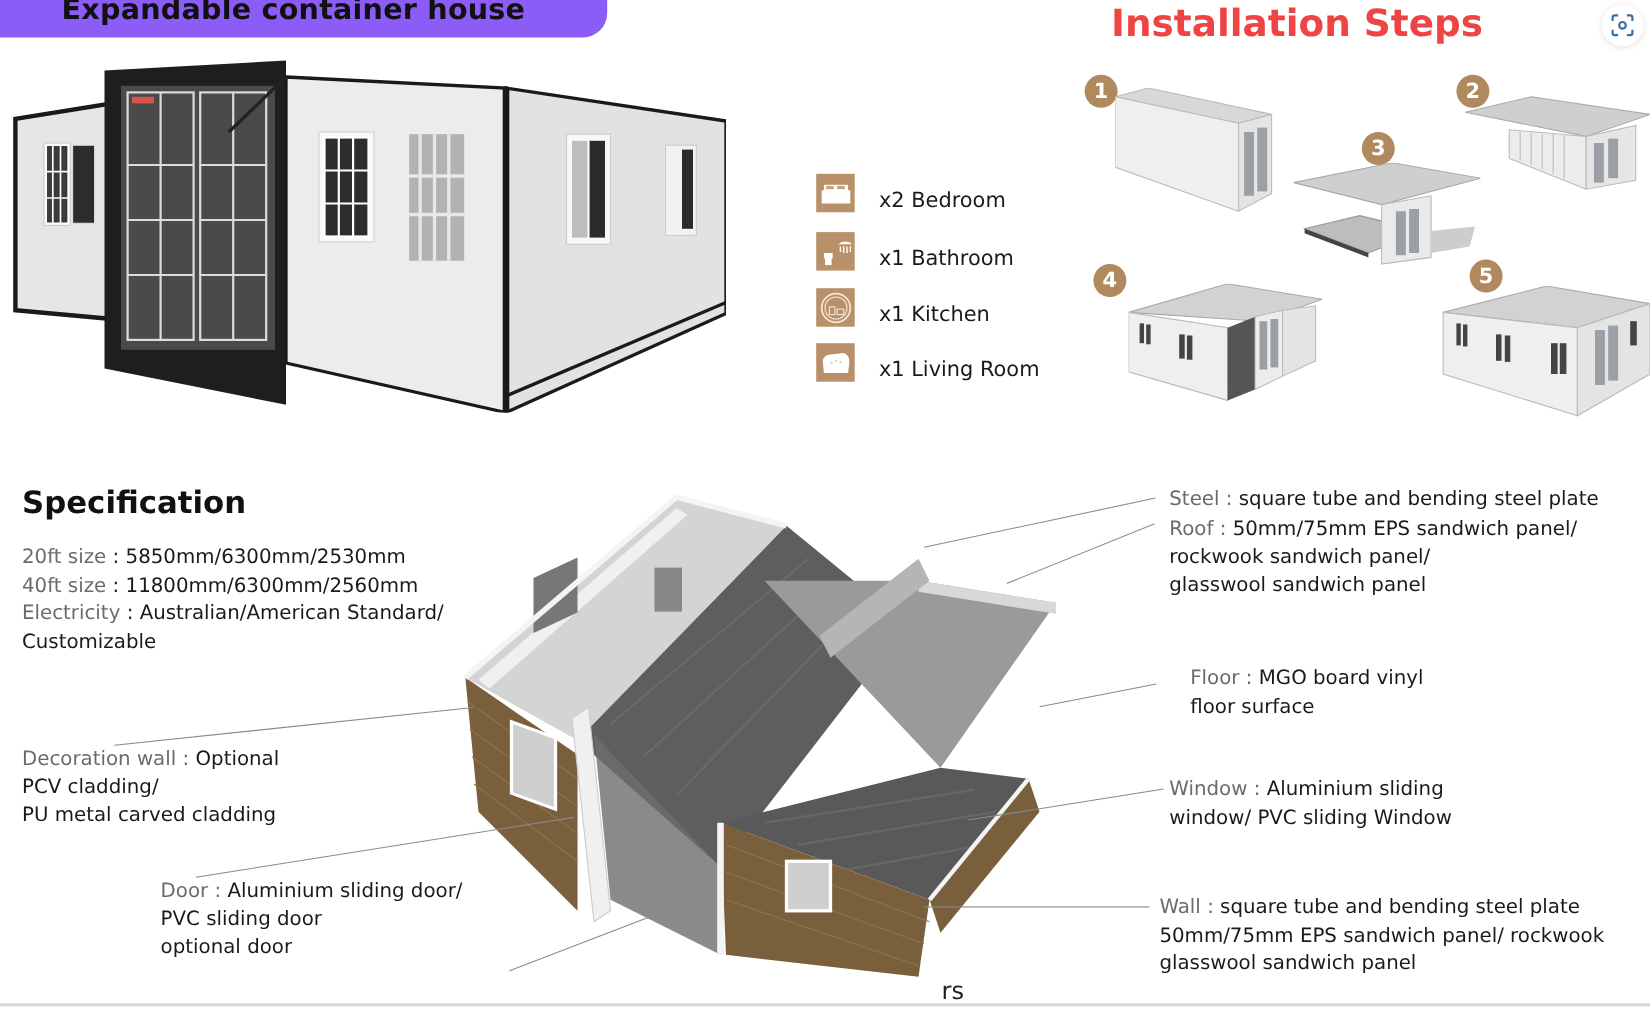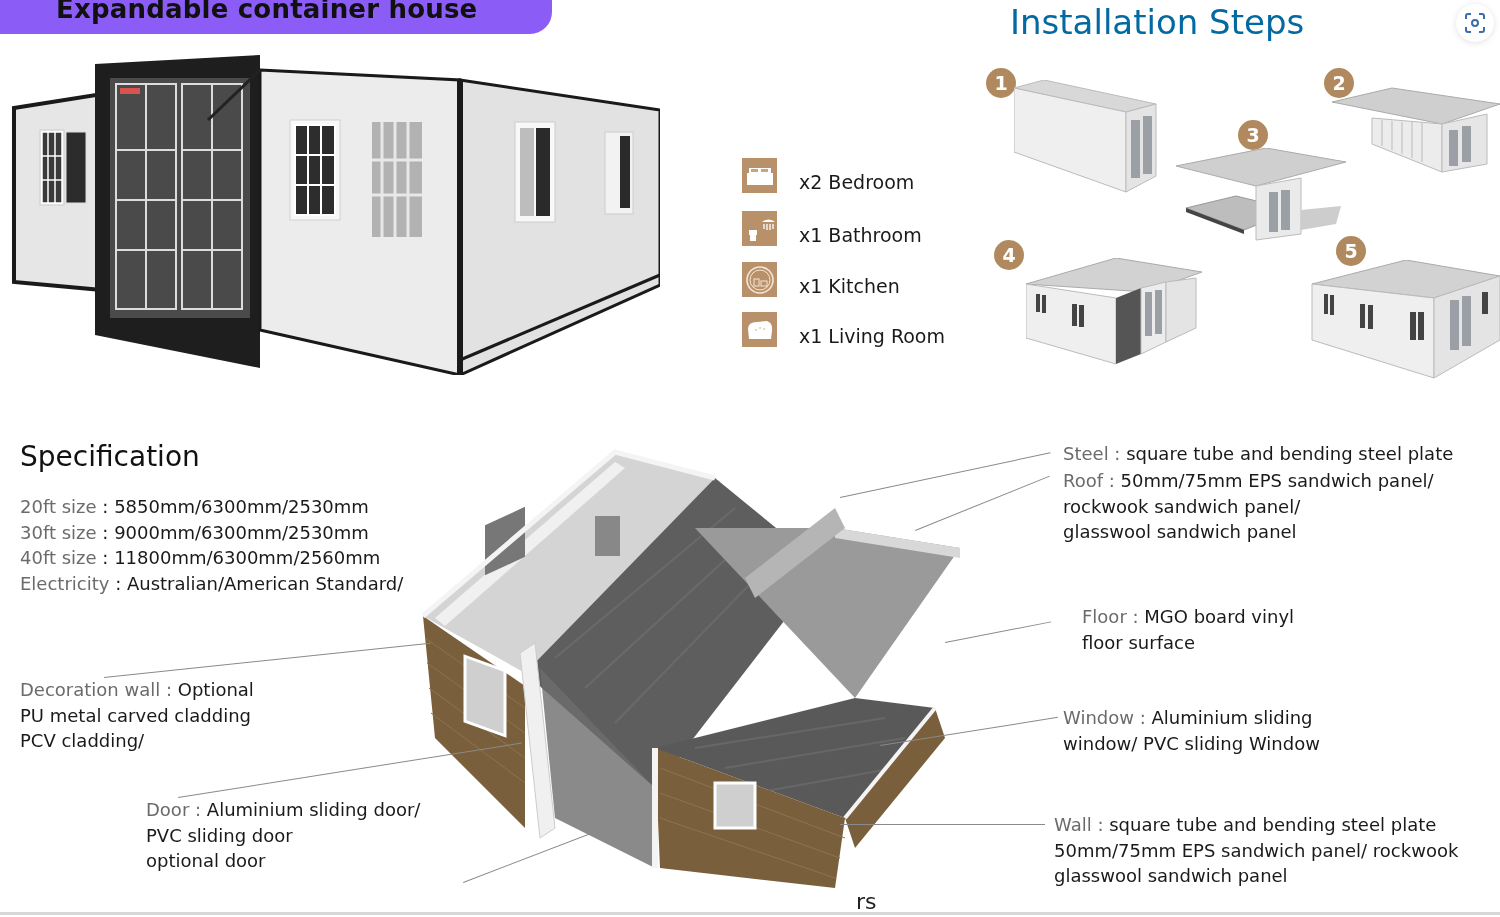--- a/index.html
+++ b/index.html
@@ -13,21 +13,21 @@
     left: 0; top: 0; width: 552px; height: 34px;
     background: #8b5cf6; border-bottom-right-radius: 22px;
   }
   .title-banner span {
     position: absolute; left: 56px; top: -6px;
     font-family: "DejaVu Sans", sans-serif; font-weight: bold;
     font-size: 26px; color: #111; letter-spacing: 0.2px;
   }
 
   .install-title {
-    left: 1010px; top: 2px; font-size: 34px; font-weight: normal; color: #0369a1;
+    left: 1010px; top: 2px; font-size: 34px; font-weight: bold; color: #ef4444;
   }
 
   .scan-btn {
     left: 1456px; top: 4px; width: 38px; height: 38px; border-radius: 50%;
     background: #fff; box-shadow: 0 1px 6px rgba(0,0,0,0.12);
     display: flex; align-items: center; justify-content: center;
   }
 
   
   .room-item { left: 742px; height: 36px; display: flex; align-items: flex-end; }
@@ -38,21 +38,21 @@
   .room-label { font-size: 19px; color: #1a1a1a; }
 
   
   .step-badge {
     width: 30px; height: 30px; border-radius: 50%; background: #b08a5e;
     color: #fff; font-weight: bold; font-size: 19px;
     display: flex; align-items: center; justify-content: center;
   }
 
   
-  .spec-title { left: 20px; top: 440px; font-size: 28px; font-weight: normal; color: #111; }
+  .spec-title { left: 20px; top: 440px; font-size: 28px; font-weight: bold; color: #111; }
   .spec-lines { left: 20px; top: 494px; font-size: 18px; line-height: 25.6px; }
   .lbl { color: #6b6b6b; }
   .val { color: #1a1a1a; }
 
   .callout { font-size: 18px; line-height: 25.5px; }
 
   .leader { position: absolute; height: 1px; background: #8a8a8a; transform-origin: 0 0; }
   .bottom-rule { left: 0; top: 912px; width: 1500px; height: 3px; background: #d8d8d8; }
 </style>
 </head>
@@ -258,23 +258,23 @@
     <polygon points="124,38 190,16 190,80 124,118" fill="#e4e4e4" stroke="#bbb"></polygon>
     <rect x="140" y="40" width="9" height="50" fill="#9aa0a6"></rect>
       <rect x="152" y="36" width="9" height="50" fill="#9aa0a6"></rect>
     <rect x="172" y="32" width="6" height="22" fill="#444"></rect>
   </svg>
 </div>
 
 <div class="abs spec-title">Specification</div>
 <div class="abs spec-lines">
   <div><span class="lbl">20ft size</span><span class="val"> : </span><span class="val">5850mm/6300mm/2530mm</span></div>
-  <div><span class="lbl">30ft size</span><span class="val"> : </span><span class="val">9000mm/6300mm/2530mm</span></div>
   <div><span class="lbl">40ft size</span><span class="val"> : </span><span class="val">11800mm/6300mm/2560mm</span></div>
   <div><span class="lbl">Electricity</span><span class="val"> : </span><span class="val">Australian/American Standard/</span></div>
+  <div><span class="val">Customizable</span></div>
 </div>
 
 <div class="abs" style="left:415px; top:448px; width:560px; height:460px;">
   <svg width="560" height="460" viewBox="0 0 560 460">
 
     <polygon points="8,168 110,238 110,380 20,290" fill="#7a5f3c"></polygon>
     <g stroke="#8f7350" stroke-width="1">
       <line x1="10" y1="190" x2="110" y2="260"></line>
         <line x1="12" y1="215" x2="110" y2="285"></line>
         <line x1="14" y1="240" x2="110" y2="310"></line>
@@ -327,22 +327,22 @@
 <div class="leader" style="left:915px; top:530px; width:145px; transform: rotate(-22deg);"></div>
 <div class="leader" style="left:945px; top:642px; width:108px; transform: rotate(-11deg);"></div>
 <div class="leader" style="left:880px; top:745px; width:180px; transform: rotate(-9deg);"></div>
 <div class="leader" style="left:840px; top:824px; width:205px;"></div>
 <div class="leader" style="left:104px; top:677px; width:328px; transform: rotate(-6deg);"></div>
 <div class="leader" style="left:178px; top:797px; width:348px; transform: rotate(-9deg);"></div>
 <div class="leader" style="left:463px; top:882px; width:180px; transform: rotate(-21deg);"></div>
 
 <div class="abs callout" style="left:20px; top:677px;">
   <div><span class="lbl">Decoration wall</span><span class="lbl"> : </span><span class="val">Optional</span></div>
+  <div class="val">PCV cladding/</div>
   <div class="val">PU metal carved cladding</div>
-  <div class="val">PCV cladding/</div>
 </div>
 <div class="abs callout" style="left:146px; top:797px; width:300px;">
   <div><span class="lbl">Door</span><span class="lbl"> : </span><span class="val">Aluminium sliding door/</span></div>
   <div class="val">PVC sliding door</div>
   <div class="val">optional door</div>
 </div>
 
 <div class="abs callout" style="left:1063px; top:441px;text-align:center;">
   <span class="lbl">Steel</span><span class="lbl"> : </span><span class="val">square tube and bending steel plate</span>
 </div>

